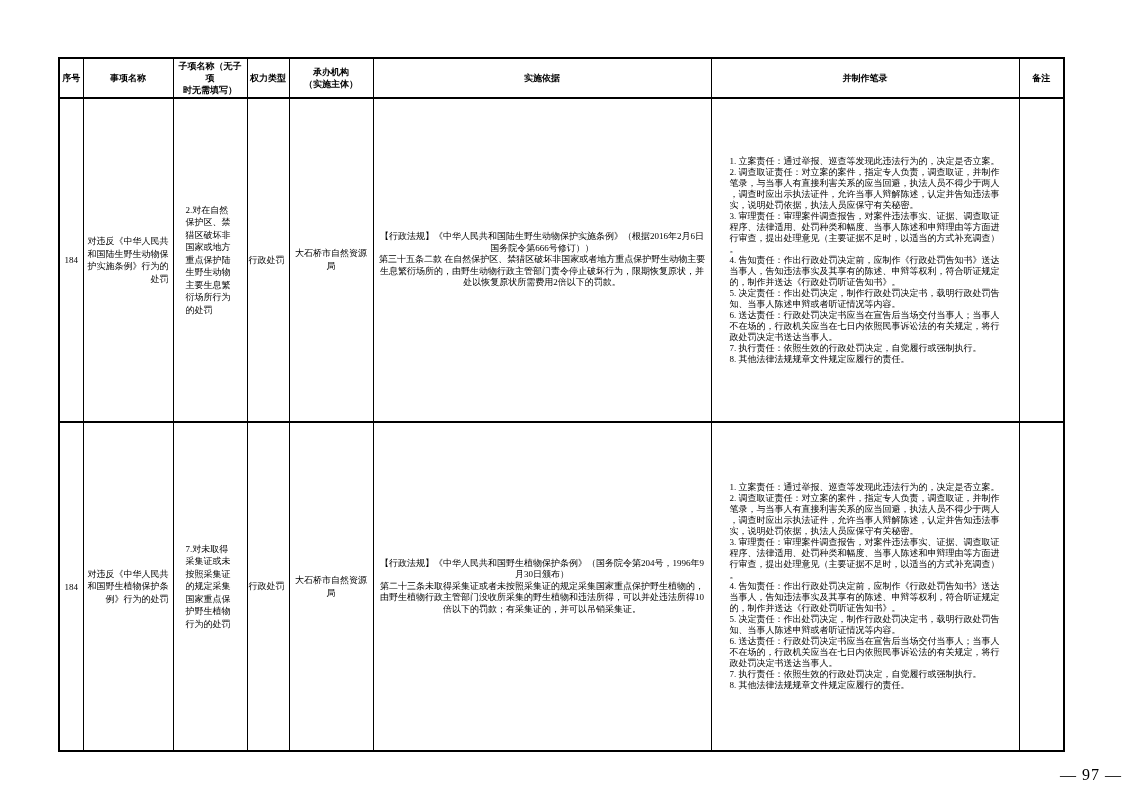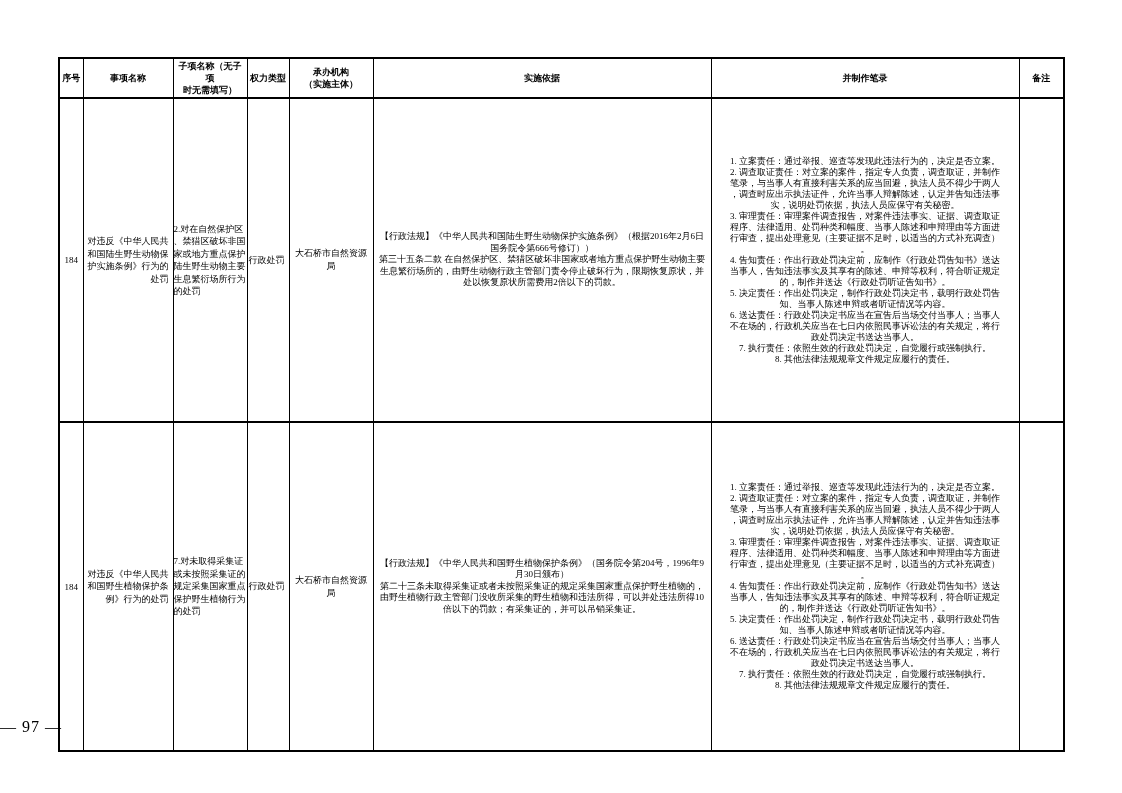--- a/index.html
+++ b/index.html
@@ -33,32 +33,32 @@
     text-align: center;
     white-space: pre-line;
     line-height: 12px;
     border-bottom: 2px solid #000;
     padding: 1px 2px;
   }
   tr.body-row-1 td { height: 318px; border-bottom: 2px solid #000; }
   tr.body-row-2 td { height: 323px; }
   .c-seq   { text-align: center; }
   .c-name  { padding: 2px 4px; line-height: 12.5px; text-align: right; line-break: anywhere; }
-  .c-sub   { padding: 2px 0; line-height: 12.5px; text-align: left; line-break: anywhere; }
+  .c-sub   { padding: 2px 12px; line-height: 12.5px; text-align: left; line-break: anywhere; }
   .c-power { }
   .c-agency{ text-align: center; padding: 1px 3px; }
   .c-basis { padding: 2px 4px; line-height: 11.6px; text-align: center; line-break: anywhere; }
-  .c-resp  { padding: 2px 18px; line-height: 11px; text-align: center; line-break: anywhere; }
+  .c-resp  { padding: 2px 18px; line-height: 11px; text-align: left; line-break: anywhere; }
   .c-remark{ }
   .page-number {
     position: absolute;
     left: 0;
-    top: 718px;
+    top: 766px;
     width: 100%;
-    text-align: left;
+    text-align: right;
     font-size: 16px;
     letter-spacing: 1px;
   }
 </style>
 </head>
 <body>
 
 <div class="page">
 
   <table class="doc-table">

